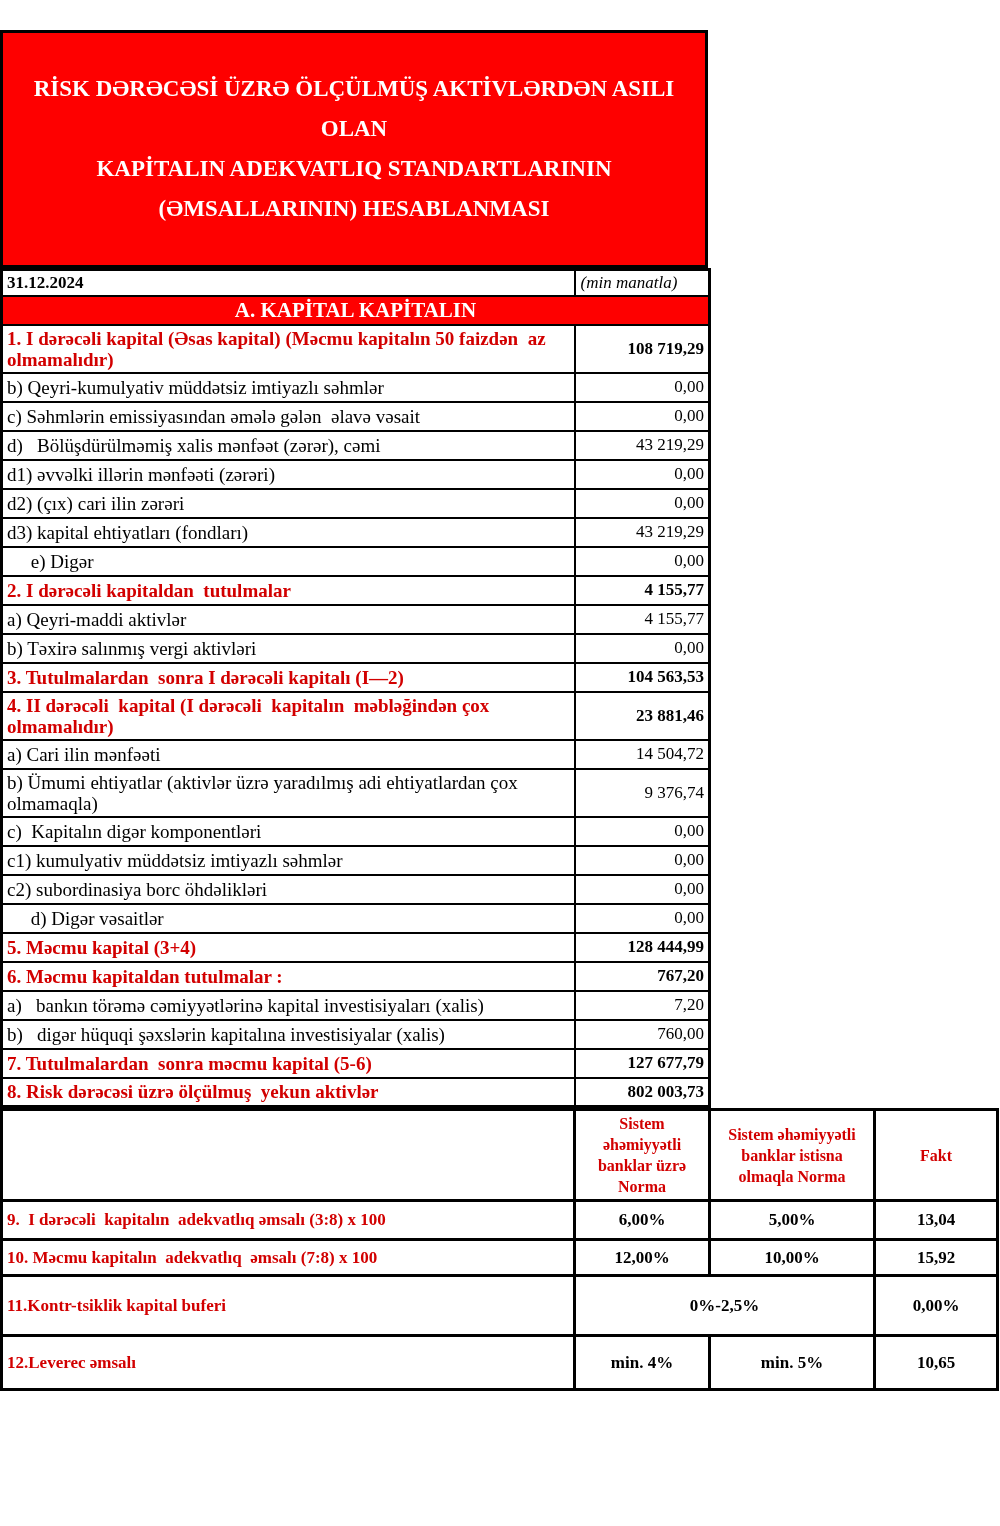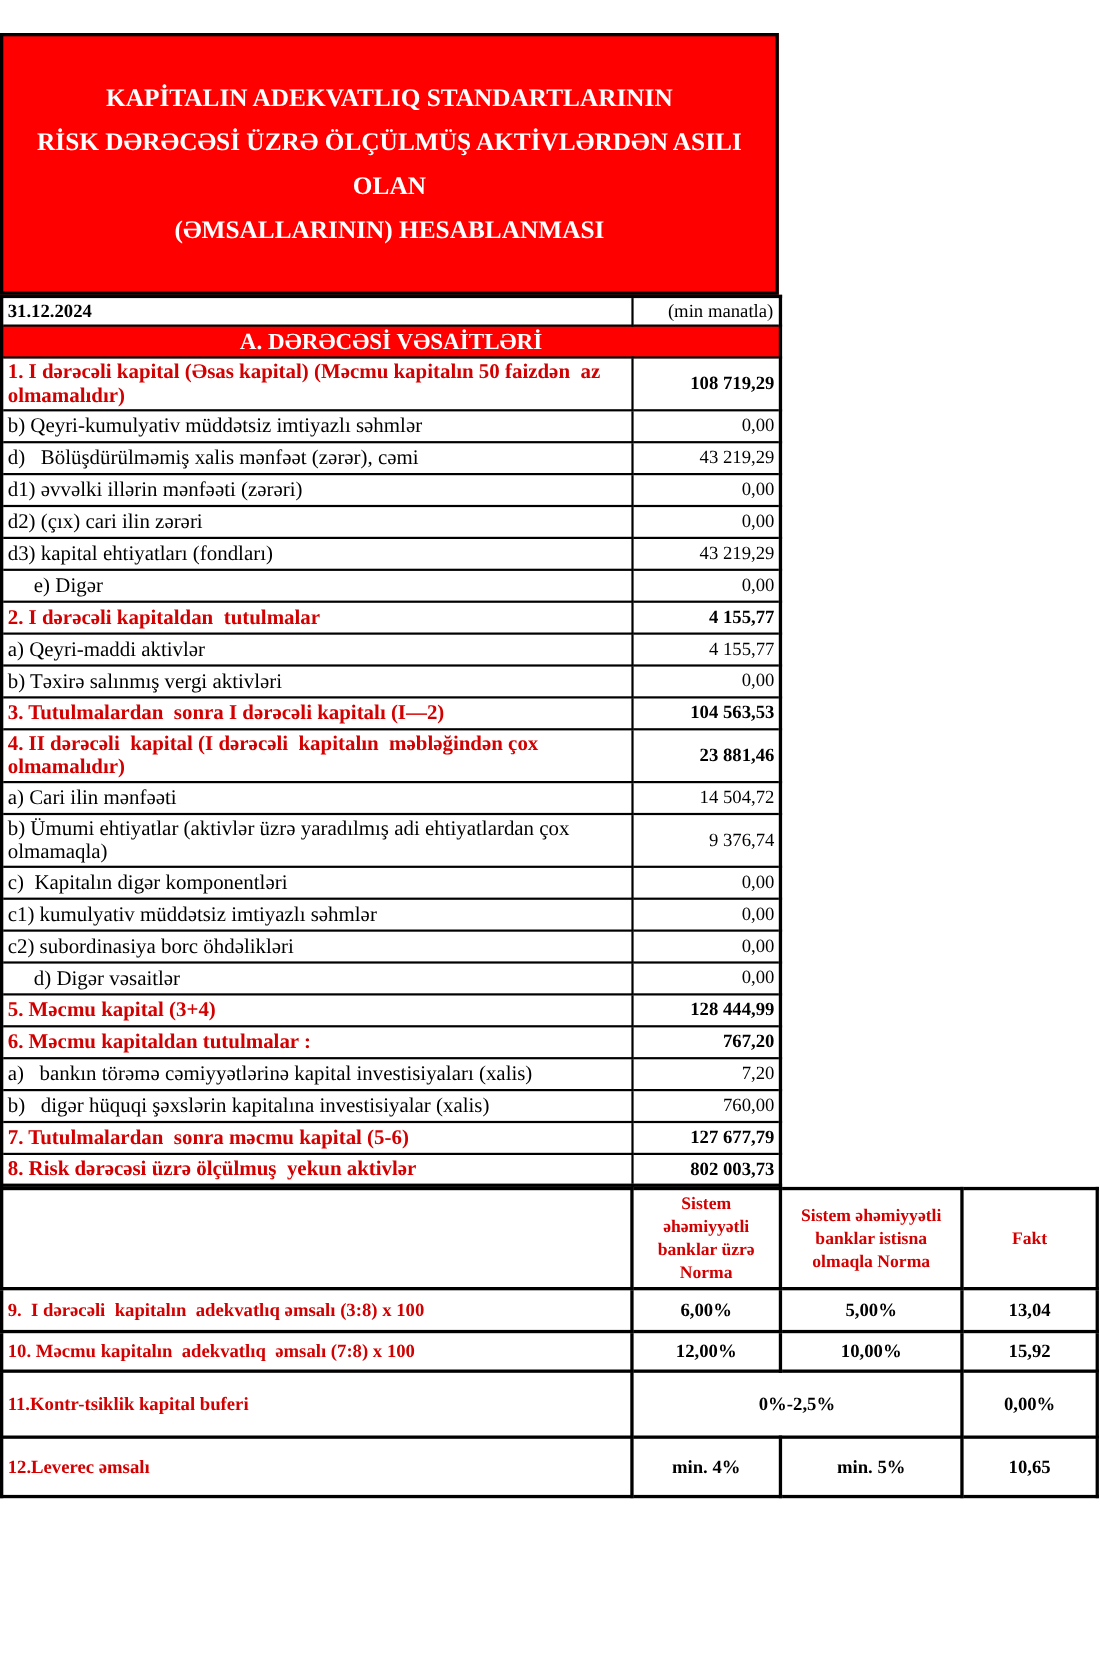--- a/index.html
+++ b/index.html
@@ -22,21 +22,21 @@
     display:flex;flex-direction:column;justify-content:center;
     text-align:center;
     font-weight:bold;font-size:23px;line-height:40px;
   }
 
   
   table{border-collapse:collapse;table-layout:fixed;}
   .capital-table{width:708px;border:3px solid var(--border-black);}
   .capital-table td{border:2px solid var(--border-black);vertical-align:middle;}
   .date-cell{font-weight:bold;font-size:17px;padding:1px 4px;height:26px;}
-  .unit-cell{font-size:17px;text-align:right;padding:1px 5px;}
+  .unit-cell{font-style:italic;font-size:17px;padding:1px 5px;}
   .section-header{
     background:var(--banner-red);color:#fff;
     font-weight:bold;font-size:21px;text-align:center;height:28px;
   }
   .row-label{
     font-size:19px;line-height:21px;padding:2px 4px;height:29px;
     white-space:pre-wrap;
   }
   .row-value{
     font-size:17px;text-align:right;padding:2px 4px;height:29px;
@@ -58,46 +58,50 @@
   .ratio-value{
     font-weight:bold;font-size:17px;text-align:center;padding:2px 4px;
   }
 </style>
 </head>
 <body>
 
 <div class="page">
 
   <div class="title-box">
+    <div>RİSK DƏRƏCƏSİ ÜZRƏ ÖLÇÜLMÜŞ AKTİVLƏRDƏN ASILI OLAN</div>
     <div>KAPİTALIN ADEKVATLIQ STANDARTLARININ</div>
-    <div>RİSK DƏRƏCƏSİ ÜZRƏ ÖLÇÜLMÜŞ AKTİVLƏRDƏN ASILI OLAN</div>
     <div>(ƏMSALLARININ) HESABLANMASI</div>
   </div>
 
   <table class="capital-table">
     <colgroup>
         <col style="width:573px">
         <col style="width:135px">
       </colgroup>
     <tbody>
       <tr>
         <td class="date-cell">31.12.2024</td>
         <td class="unit-cell">(min manatla)</td>
       </tr>
       <tr>
-        <td class="section-header" colspan="2">A. DƏRƏCƏSİ VƏSAİTLƏRİ</td>
+        <td class="section-header" colspan="2">A. KAPİTAL KAPİTALIN</td>
       </tr>
     </tbody>
     <tbody id="capital-rows">
         <tr class="emphasis">
           <td class="row-label">1. I dərəcəli kapital (Əsas kapital) (Məcmu kapitalın 50 faizdən  az olmamalıdır)</td>
           <td class="row-value">108 719,29</td>
         </tr>
         <tr>
           <td class="row-label">b) Qeyri-kumulyativ müddətsiz imtiyazlı səhmlər</td>
+          <td class="row-value">0,00</td>
+        </tr>
+        <tr>
+          <td class="row-label">c) Səhmlərin emissiyasından əmələ gələn  əlavə vəsait</td>
           <td class="row-value">0,00</td>
         </tr>
         <tr>
           <td class="row-label">d)   Bölüşdürülməmiş xalis mənfəət (zərər), cəmi</td>
           <td class="row-value">43 219,29</td>
         </tr>
         <tr>
           <td class="row-label">d1) əvvəlki illərin mənfəəti (zərəri)</td>
           <td class="row-value">0,00</td>
         </tr>

